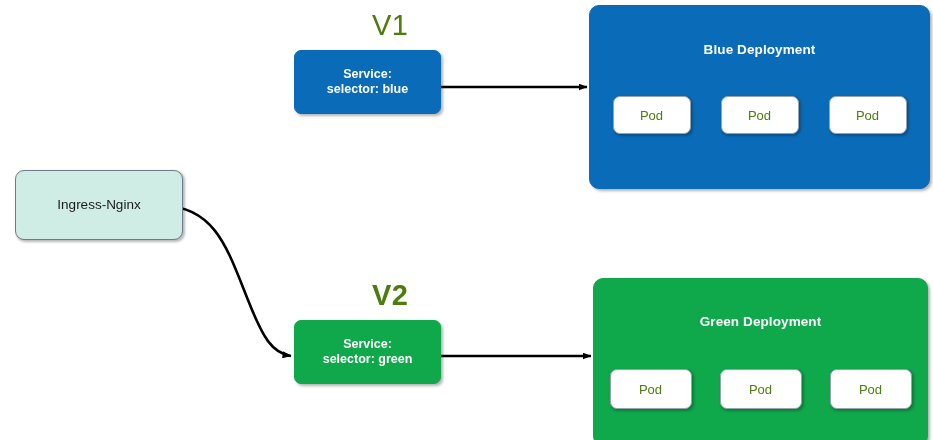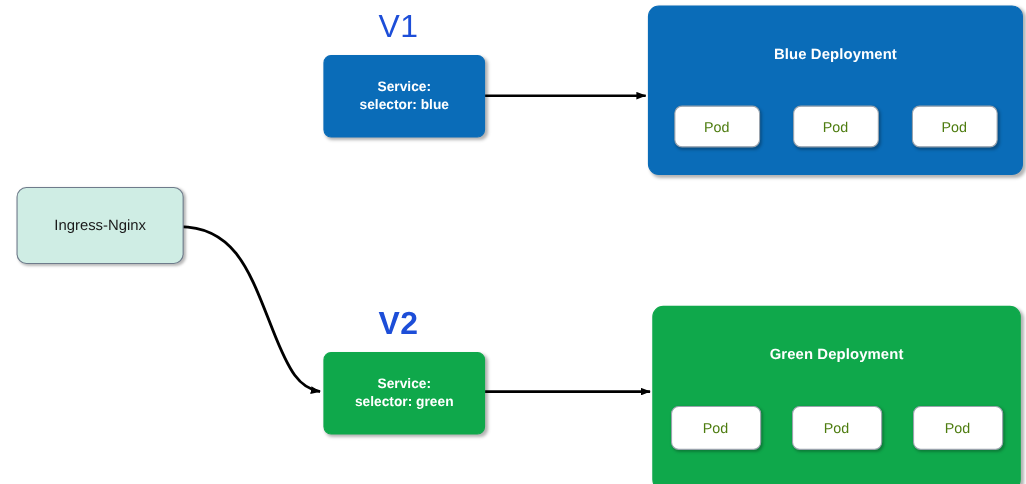--- a/index.html
+++ b/index.html
@@ -28,35 +28,35 @@
     align-items: center;
     justify-content: center;
     text-align: center;
     line-height: 1.22;
   }
 
   
   #ingress-node {
     left: 15px;
     top: 170px;
-    width: 152px;
+    width: 168px;
     height: 70px;
     background: #CFEDE4;
     border: 1px solid #6E7B8B;
     border-radius: 9px;
     color: #1A1A1A;
     font-size: 13.5px;
     font-weight: 400;
     box-shadow: 1.5px 1.5px 2.5px rgba(0,0,0,0.28);
   }
 
   
   .service-box {
     width: 147px;
-    height: 75px;
+    height: 64px;
     border-radius: 7px;
     color: #ffffff;
     font-size: 12.5px;
     font-weight: 700;
     box-shadow: 2px 2px 3px rgba(0,0,0,0.30);
   }
   #service-blue {
     left: 294px;
     top: 50px;
     background: #0A6CB8;
@@ -67,39 +67,40 @@
     top: 320px;
     background: #0FA84B;
     border: 1px solid #0FA84B;
   }
 
   
   .version-label {
     position: absolute;
     font-size: 29px;
     font-weight: 400;
-    color: #1d4ed8;
+    color: #4d7c0f;
     letter-spacing: 0.5px;
     line-height: 1;
+    margin-left: 28px;
   }
   #version-label-v1 { left: 344px; top: 11px; }
   #version-label-v2 { left: 344px; top: 281px; font-weight: bold; }
 
   
   .deployment {
     position: absolute;
     box-sizing: border-box;
     border-radius: 10px;
     box-shadow: 2px 2px 3px rgba(0,0,0,0.30);
   }
   #deployment-blue {
     left: 589px;
     top: 5px;
     width: 341px;
-    height: 154px;
+    height: 184px;
     background: #0A6CB8;
     border: 1px solid #0A6CB8;
   }
   #deployment-green {
     left: 593px;
     top: 278px;
     width: 335px;
     height: 168px;
     background: #0FA84B;
     border: 1px solid #0FA84B;

